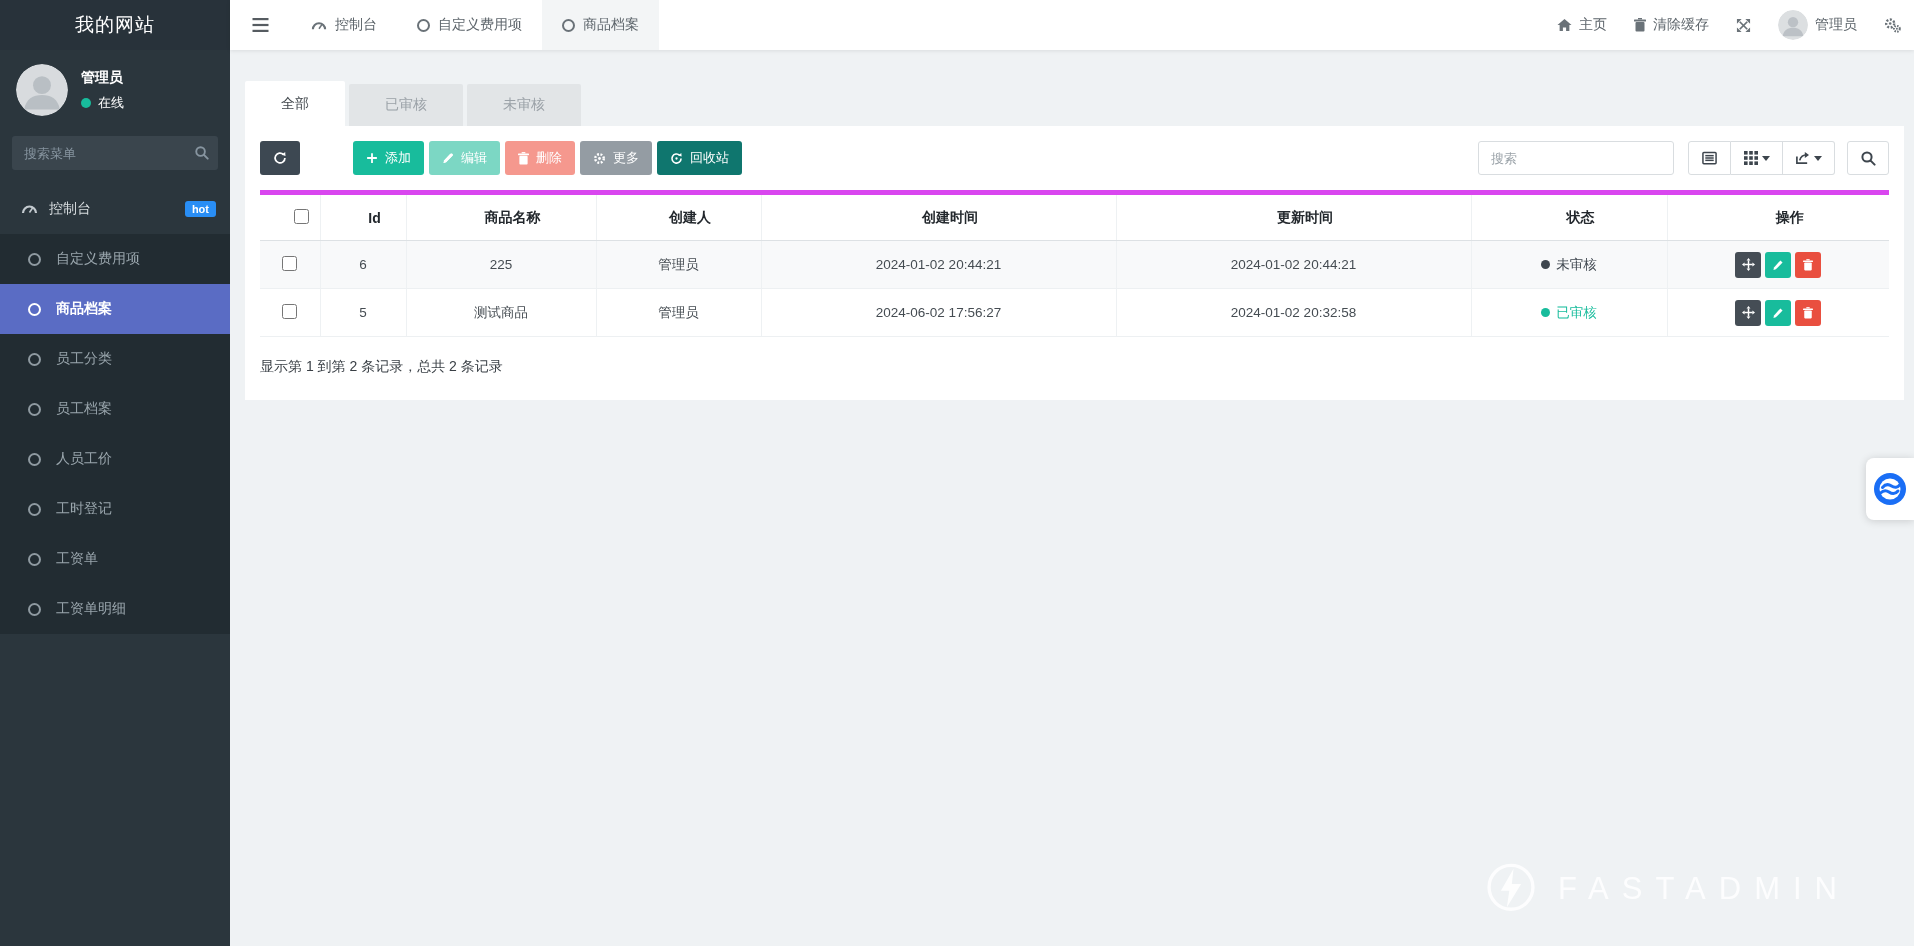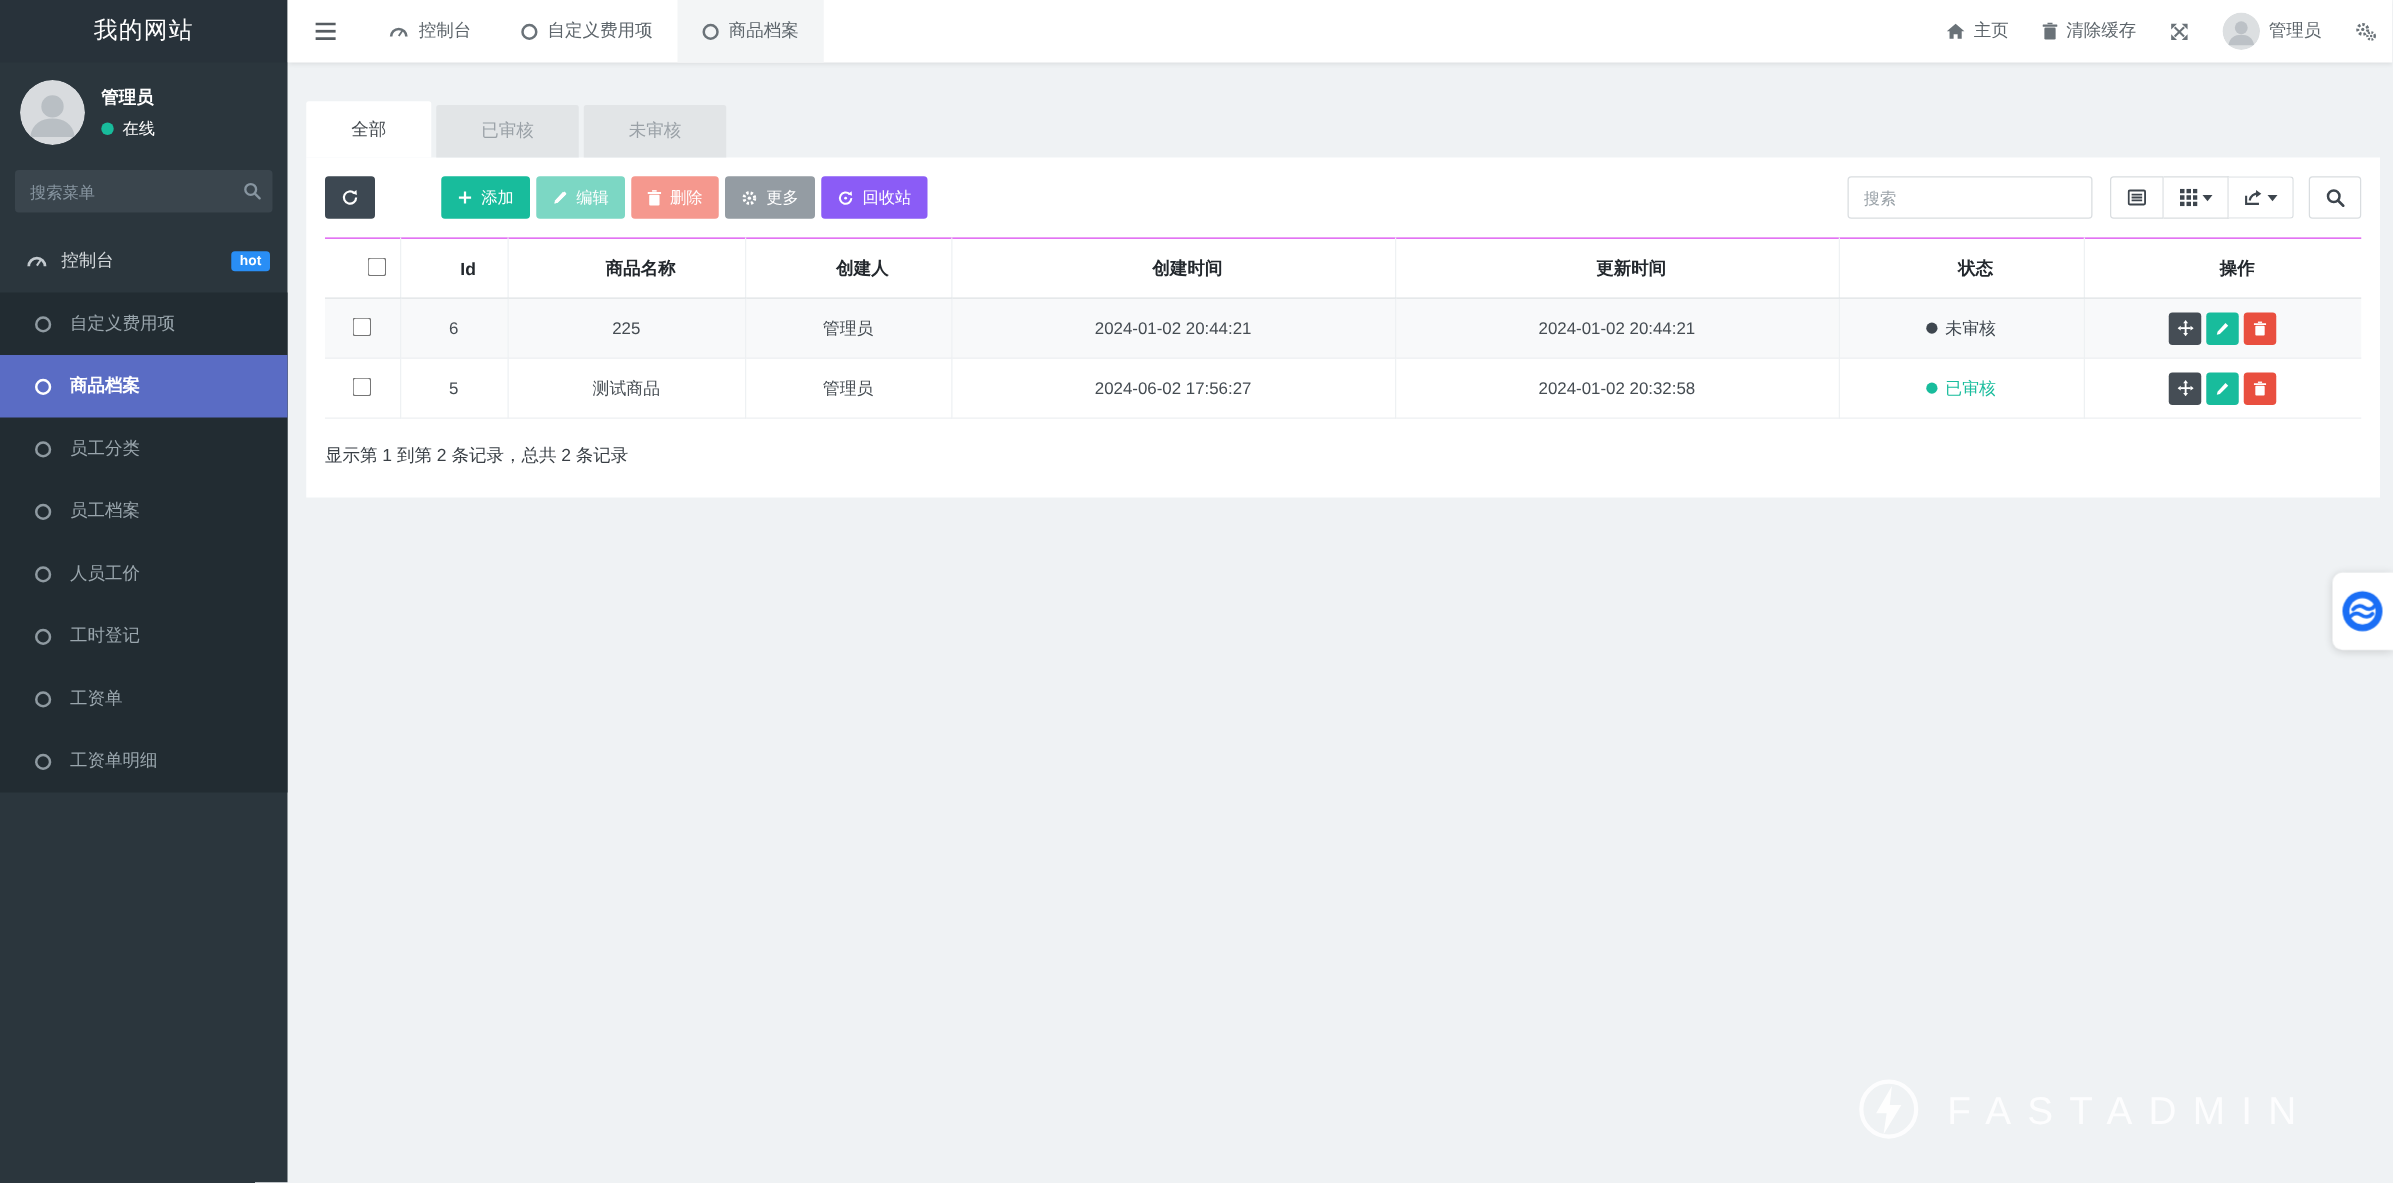--- a/index.html
+++ b/index.html
@@ -55,36 +55,36 @@
 
   .panel { background:#fff; padding:15px 15px 24px 15px; }
   .toolbar { display:flex; align-items:center; }
   .btn { height:34px; border:0; border-radius:3px; color:#fff; font-size:13px; font-family:inherit; display:inline-flex; align-items:center; gap:7px; padding:0 13px; margin-right:5px; cursor:pointer; }
   .btn .ic { display:flex; }
   .btn-refresh { background:#3d4852; width:40px; justify-content:center; padding:0; }
   .btn-add { background:#18bc9c;margin-left:48px; }
   .btn-edit { background:#7cd7c4; cursor:default; }
   .btn-del { background:#f5988e; cursor:default; }
   .btn-more { background:#949ca3; }
-  .btn-recycle { background:#8b5cf6; }
+  .btn-recycle { background:#0f766e; }
 
   .tb-tools { margin-left:auto; display:flex; align-items:center; }
   .searchbox { width:196px; height:34px; border:1px solid #d9dde0; border-radius:3px; padding:0 12px; font-size:13px; color:#495057; font-family:inherit; }
   .searchbox::placeholder { color:#9aa2a8; }
   .btngroup { display:flex; margin-left:14px; }
   .gbtn { width:43px; height:34px; background:#fff; border:1px solid #d9dde0; display:inline-flex; align-items:center; justify-content:center; gap:4px; color:#3d454d; cursor:pointer; }
   .gbtn + .gbtn { border-left:0; }
   .btngroup .gbtn:first-child { border-radius:3px 0 0 3px; }
   .btngroup .gbtn:last-child { border-radius:0 3px 3px 0; }
   .gbtn.single { border-radius:3px; margin-left:12px; width:42px; }
   .caret { width:0; height:0; border-left:4px solid transparent; border-right:4px solid transparent; border-top:5px solid #3d454d; display:inline-block; }
 
   table { width:100%; border-collapse:collapse; table-layout:fixed; margin-top:15px; }
   th, td { text-align:center; vertical-align:middle; height:48px; font-size:13.5px; color:#454c52; border-bottom:1px solid #edf0f2; }
-  th { font-size:14px; color:#23282d; font-weight:bold; border-top:1px solid #d946ef; border-bottom:1px solid #dde1e4;padding-left:23px; }
+  th { font-size:14px; color:#23282d; font-weight:bold; border-top:5px solid #d946ef; border-bottom:1px solid #dde1e4;padding-left:23px; }
   th:not(:last-child), td:not(:last-child) { border-right:1px solid #eef1f3; }
   tr.stripe td { background:#f8f9fa; }
   .col-ck { width:60px; } .col-id { width:86px; } .col-name { width:190px; } .col-creator { width:165px; }
   .col-ctime { width:355px; } .col-utime { width:355px; } .col-status { width:196px; }
   input[type=checkbox] { width:15px; height:15px; cursor:pointer; }
   .status { display:inline-flex; align-items:center; gap:6px; font-size:13.5px; }
   .status .sdot { width:9px; height:9px; border-radius:50%; display:inline-block; }
   .status.pending { color:#3e464e; } .status.pending .sdot { background:#3e464e; }
   .status.approved { color:#18bc9c; } .status.approved .sdot { background:#18bc9c; }
   .rowbtns { display:inline-flex; gap:4px; }

